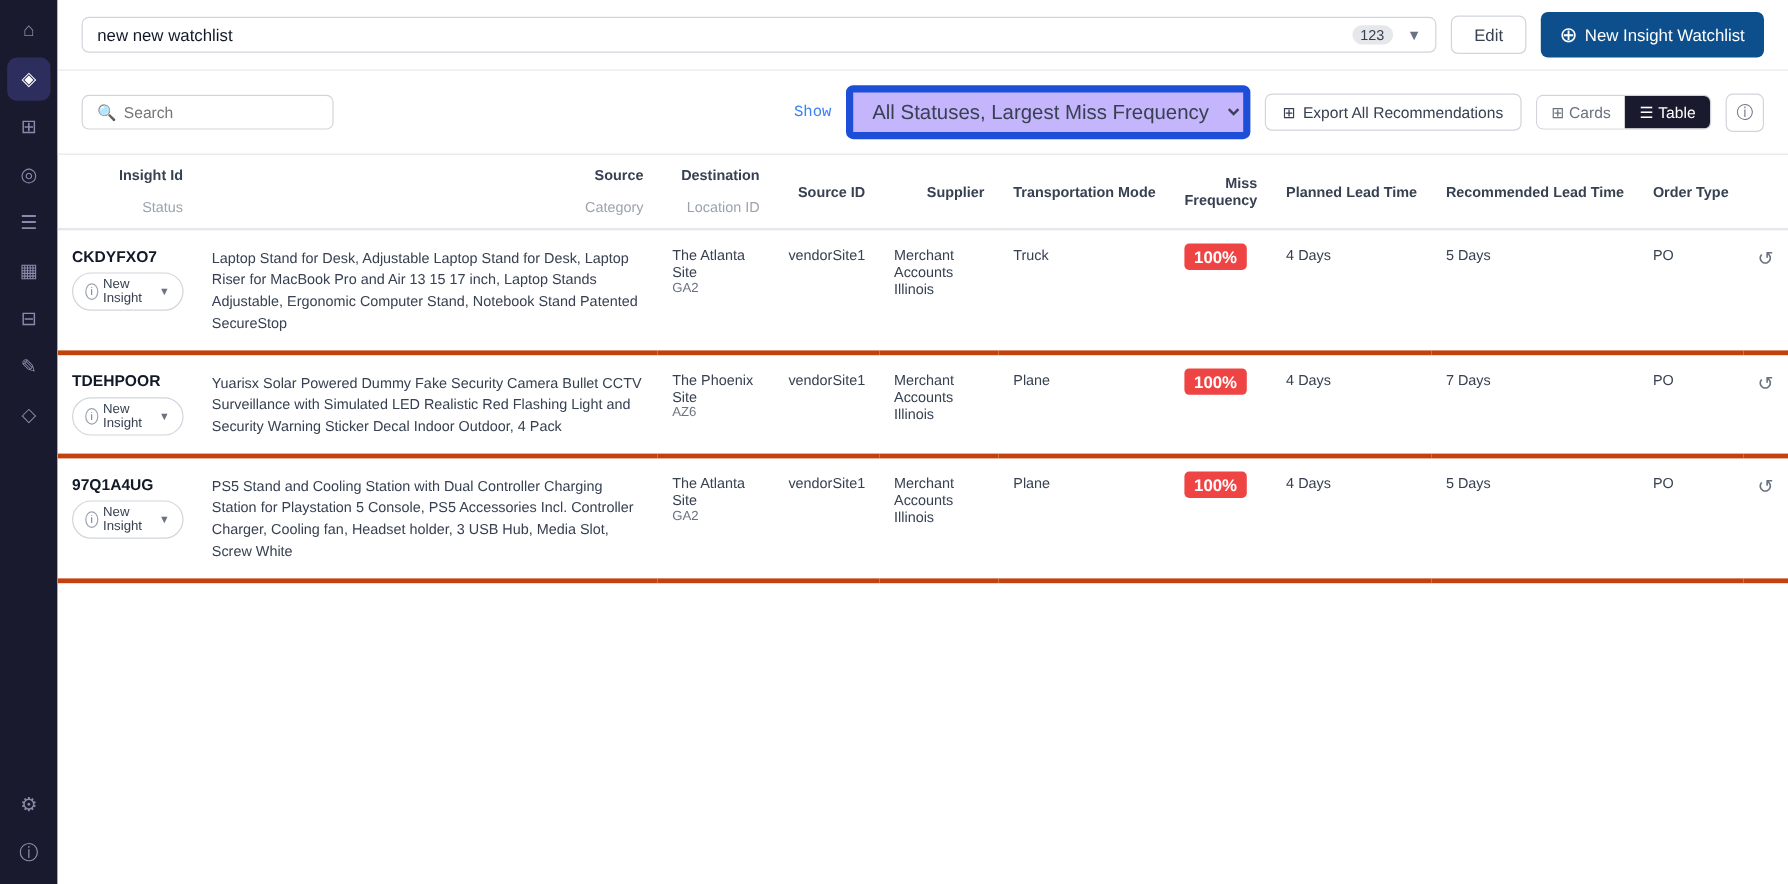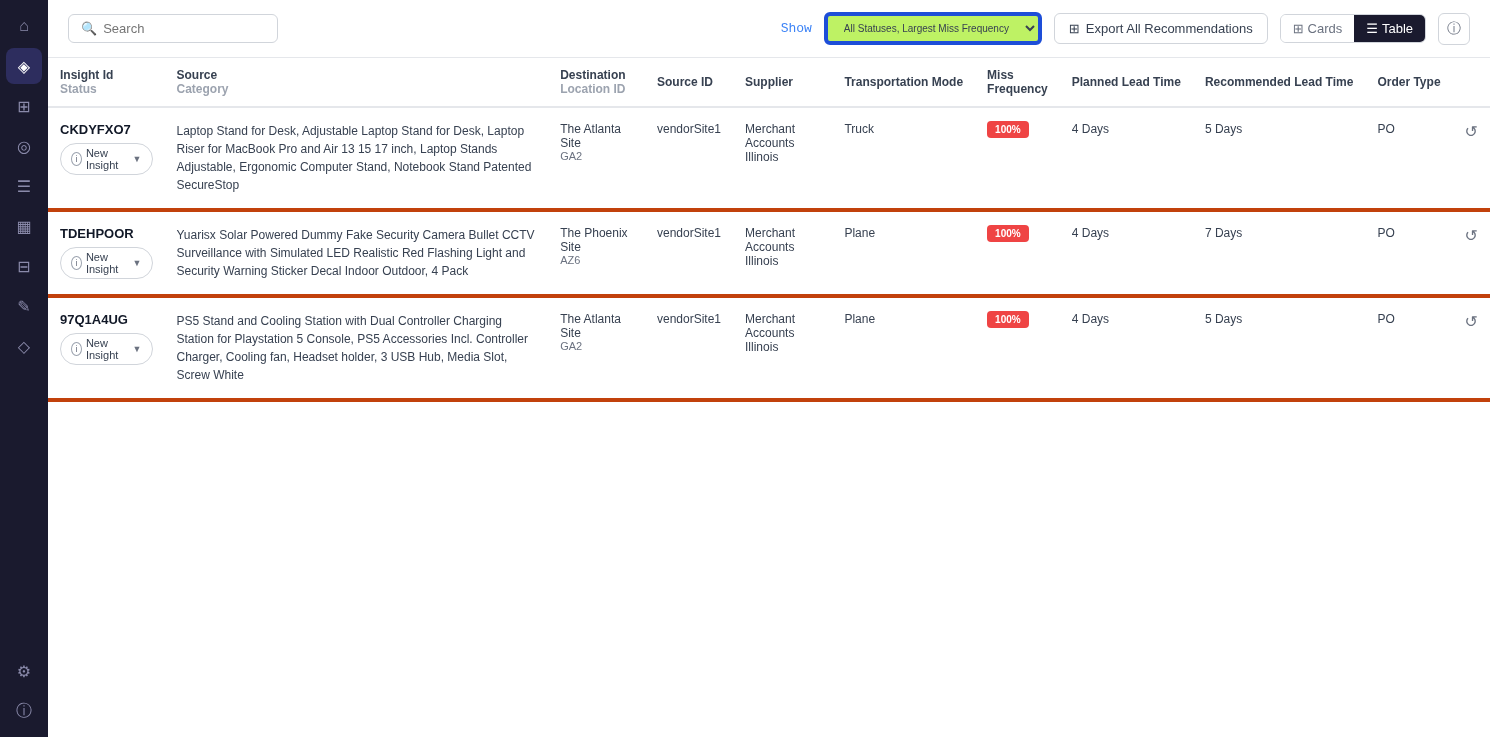--- a/index.html
+++ b/index.html
@@ -126,25 +126,25 @@
       border: none;
       outline: none;
       font-size: 13px;
       color: #737373;
       width: 100%;
       background: transparent;
     }
     .toolbar-spacer { flex: 1; }
     .show-label { font-size: 13px; color: #3b82f6; font-family: Liberation Mono, monospace; }
     .filter-dropdown {
-      border: 4px solid #1d4ed8;
+      border: 6px solid #1d4ed8;
       border-radius: 6px;
       padding: 6px 12px;
-      font-size: 10px;
-      background: #bef264;
+      font-size: 17px;
+      background: #c4b5fd;
       color: #374151;
       cursor: pointer;
     }
     .export-btn {
       border: 1px solid #d1d5db;
       background: #fff;
       padding: 7px 14px;
       border-radius: 6px;
       font-size: 13px;
       cursor: pointer;
@@ -196,31 +196,31 @@
       overflow-x: hidden;
     }
     table {
       width: 100%;
       border-collapse: collapse;
     }
     thead tr {
       border-bottom: 2px solid #e5e7eb;
     }
     th {
-      text-align: left;
+      text-align: right;
       padding: 10px 12px;
       font-size: 12px;
       font-weight: 600;
       color: #374151;
       background: #fff;
       position: sticky;
       top: 0;
       white-space: nowrap;
     }
-    th .sub { font-weight: 700; color: #9ca3af; display: block; }
+    th .sub { font-weight: 400; color: #9ca3af; display: block; margin-top: 13px; }
     tbody tr {
       border-bottom: 4px solid #c2410c;
     }
     td {
       padding: 14px 12px;
       font-size: 12px;
       color: #374151;
       vertical-align: top;
     }
     .insight-id { font-weight: 600; font-size: 13px; color: #111827; }
@@ -247,21 +247,21 @@
       justify-content: center;
       font-size: 9px;
       color: #6b7280;
     }
     .status-badge .chevron-s { font-size: 9px; color: #6b7280; }
     .miss-badge {
       background: #ef4444;
       color: #fff;
       padding: 3px 8px;
       border-radius: 4px;
-      font-size: 10px;
+      font-size: 14px;
       font-weight: 600;
     }
     .destination-id { color: #6b7280; font-size: 11px; }
     .product-text { font-size: 12px; line-height: 1.5; margin-top: 32px; }
     .action-icon {
       color: #6b7280;
       font-size: 16px;
       cursor: pointer;
       display: flex;
       justify-content: flex-end;
@@ -284,20 +284,32 @@
   <div class="sidebar-icon">⊟</div>
   <div class="sidebar-icon">✎</div>
   <div class="sidebar-icon">◇</div>
   <div class="sidebar-spacer"></div>
   <div class="sidebar-icon">⚙</div>
   <div class="sidebar-icon">ⓘ</div>
 </nav>
 
 <main class="main">
 
+  <div class="topbar">
+    <div class="watchlist-selector">
+      <span class="watchlist-selector-text">new new watchlist</span>
+      <span class="watchlist-selector-count">123</span>
+      <span class="chevron-icon">▼</span>
+    </div>
+    <button class="edit-btn">Edit</button>
+    <button class="new-insight-btn">
+      <span class="plus">⊕</span>
+      <span>New Insight Watchlist</span>
+    </button>
+  </div>
 
   <div class="toolbar">
     <div class="search-box">
       <span style="color:#9ca3af;">🔍</span>
       <input type="text" placeholder="Search" style="">
     </div>
     <div class="toolbar-spacer"></div>
     <span class="show-label">Show</span>
     <select class="filter-dropdown">
       <option>All Statuses, Largest Miss Frequency</option>

